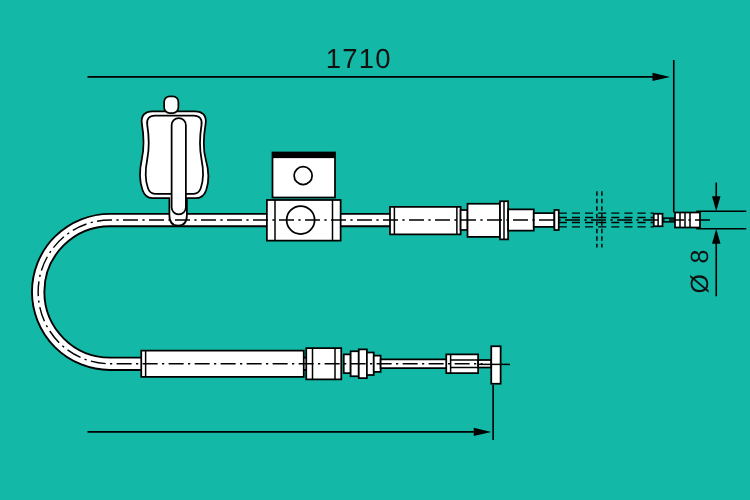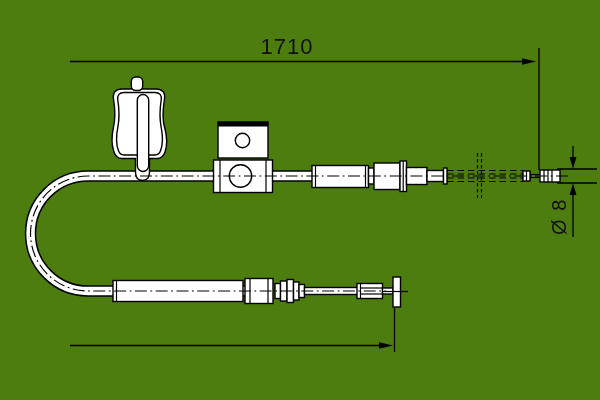--- a/index.html
+++ b/index.html
@@ -1,19 +1,19 @@
 <!DOCTYPE html>
 <html><head>
 <meta charset="utf-8">
 <style>
   html,body{margin:0;padding:0;background:#ffffff;}
   .stage{
     position:relative;
     width:600px;height:400px;
-    background:#4d7c0f;
+    background:#14b8a6;
     overflow:hidden;
     font-family:"Liberation Sans", sans-serif;
   }
   svg{display:block;}
   .outline{fill:#ffffff;stroke:#000000;stroke-width:1.4;}
   .nofill{fill:none;stroke:#000000;stroke-width:1.4;}
   .thin{stroke:#000000;stroke-width:1.2;fill:none;}
   .dim{stroke:#000000;stroke-width:1.3;fill:none;}
   .arrow{fill:#000000;stroke:none;}
   .solidfill{fill:#000000;stroke:none;}

